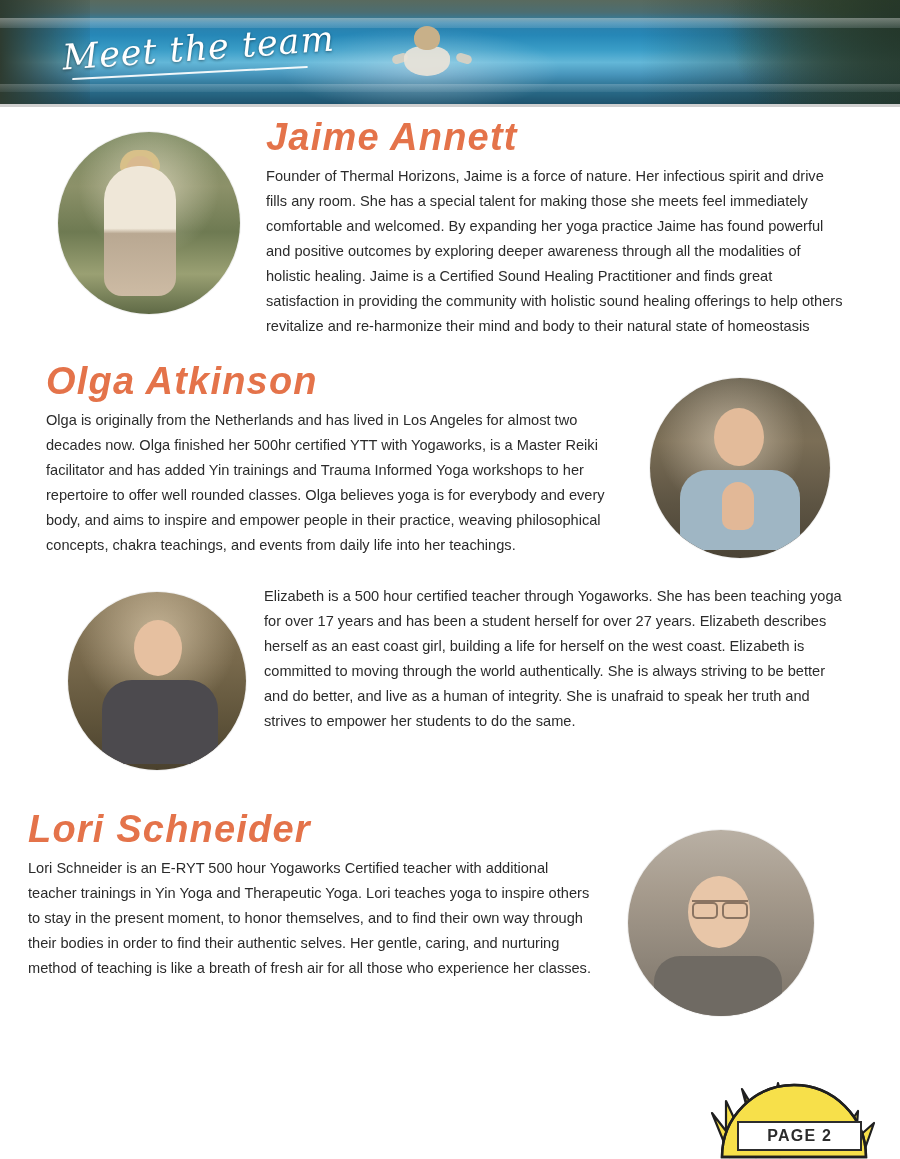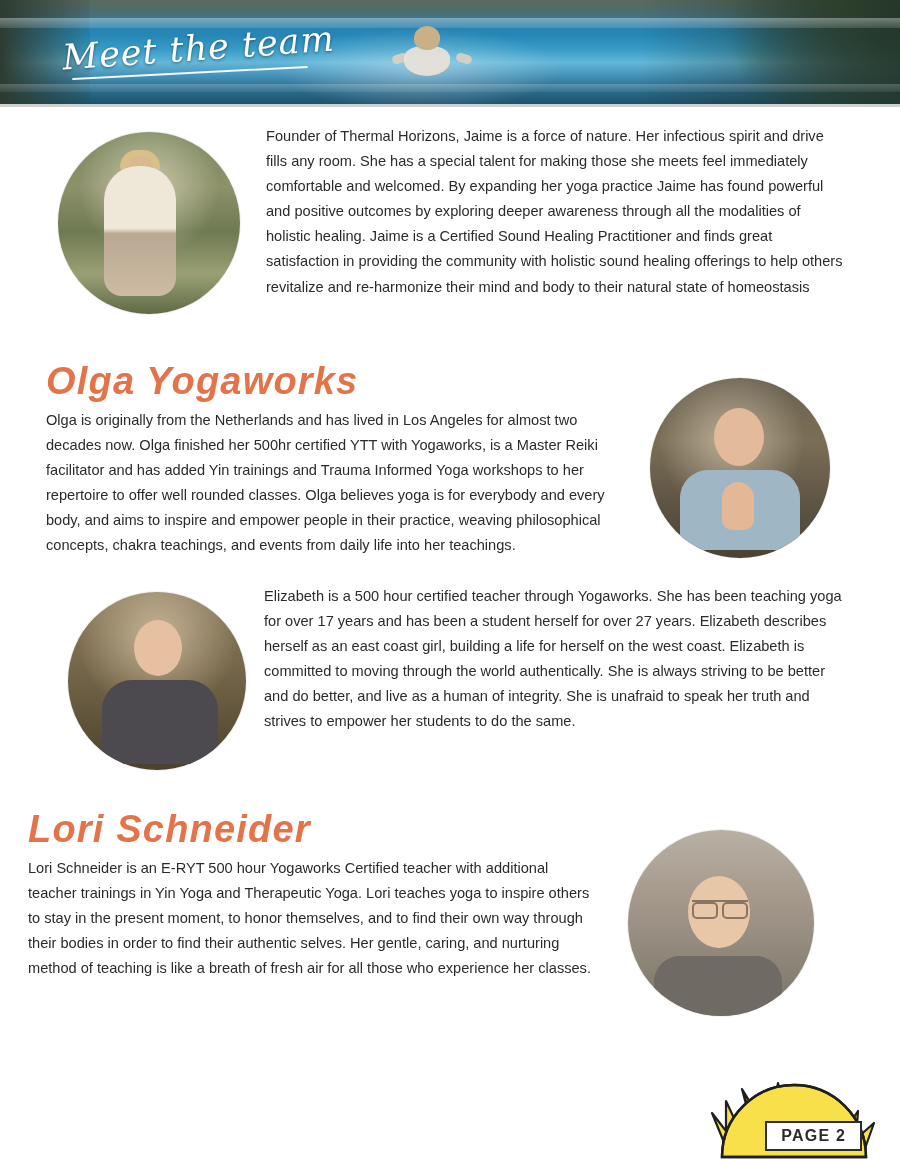--- a/index.html
+++ b/index.html
@@ -258,21 +258,21 @@
   .page-badge {
     position: absolute;
     right: 38px;
     bottom: 8px;
     background: #ffffff;
     border: 2px solid #2c2c2c;
     color: #2c2c2c;
     font-weight: bold;
     font-size: 16px;
     letter-spacing: 1.2px;
-    padding: 4px 14px;
+    padding: 4px 28px;
     z-index: 5;
   }
 </style>
 </head>
 <body>
 
 <div class="page">
 
   <div class="banner">
     <div class="banner-photo"></div>
@@ -291,35 +291,36 @@
 
   <div class="bio" style="left:0;top:118px;width:900px;">
     <div class="bio-photo" style="left:58px;top:14px;width:182px;height:182px;">
       <div class="p-jaime">
         <div class="hair"></div>
         <div class="head2"></div>
         <div class="figure"></div>
       </div>
     </div>
     <div style="position:absolute;left:266px;top:0;width:592px;">
+      <h2 class="name">Jaime Annett</h2>
       <p class="body-text">Founder of Thermal Horizons, Jaime is a force of nature. Her infectious spirit and drive fills any room. She has a special talent for making those she meets feel immediately comfortable and welcomed. By expanding her yoga practice Jaime has found powerful and positive outcomes by exploring deeper awareness through all the modalities of holistic healing. Jaime is a Certified Sound Healing Practitioner and finds great satisfaction in providing the community with holistic sound healing offerings to help others revitalize and re-harmonize their mind and body to their natural state of homeostasis</p>
     </div>
   </div>
 
   <div class="bio" style="left:0;top:362px;width:900px;">
     <div class="bio-photo" style="left:650px;top:16px;width:180px;height:180px;">
       <div class="p-olga">
         <div class="hairO"></div>
         <div class="face"></div>
         <div class="shirt"></div>
         <div class="hands"></div>
       </div>
     </div>
     <div style="position:absolute;left:46px;top:0;width:592px;">
-      <h2 class="name">Olga Yogaworks</h2>
+      <h2 class="name">Olga Atkinson</h2>
       <p class="body-text">Olga is originally from the Netherlands and has lived in Los Angeles for almost two decades now. Olga finished her 500hr certified YTT with Yogaworks, is a Master Reiki facilitator and has added Yin trainings and Trauma Informed Yoga workshops to her repertoire to offer well rounded classes. Olga believes yoga is for everybody and every body, and aims to inspire and empower people in their practice, weaving philosophical concepts, chakra teachings, and events from daily life into her teachings.</p>
     </div>
   </div>
 
   <div class="bio" style="left:0;top:578px;width:900px;">
     <div class="bio-photo" style="left:68px;top:14px;width:178px;height:178px;">
       <div class="p-eliz">
         <div class="hairE"></div>
         <div class="faceE"></div>
         <div class="topE"></div>

